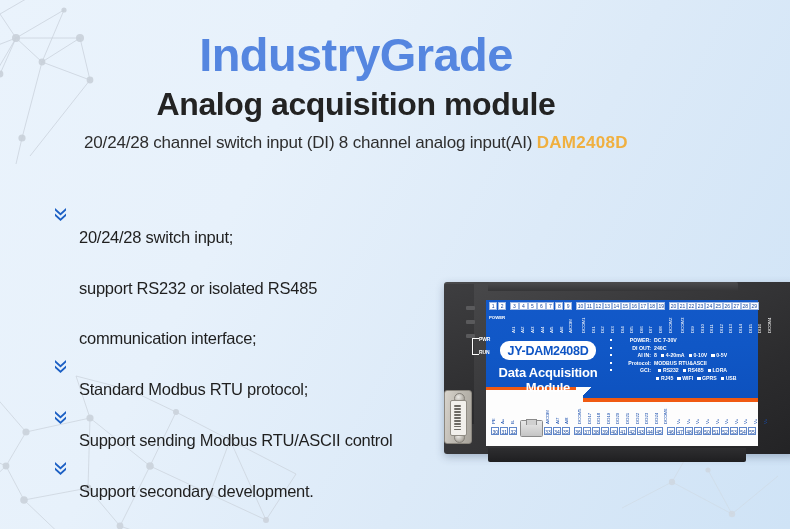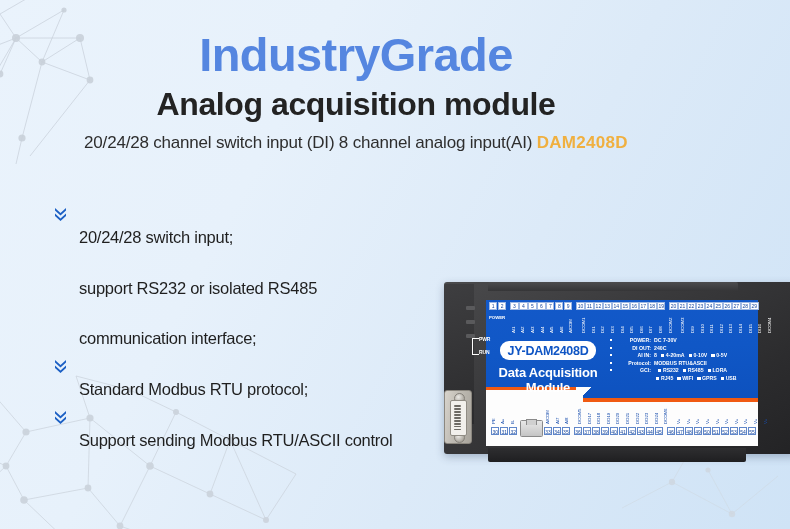--- a/index.html
+++ b/index.html
@@ -552,20 +552,29 @@
       <span class="bullet-icon">
         <svg width="13" height="15" viewBox="0 0 13 15">
             <path d="M1 2 L6.5 7 L12 2 L12 4.4 L6.5 9.4 L1 4.4 Z" fill="#1b5fc4"></path>
             <path d="M1 7.6 L6.5 12.6 L12 7.6 L12 10 L6.5 15 L1 10 Z" fill="#1b5fc4"></path>
           </svg>
       </span>
       <span class="feature-text">Support sending Modbus RTU/ASCII control</span>
     </div>
 
 
+    <div class="feature-row">
+      <span class="bullet-icon">
+        <svg width="13" height="15" viewBox="0 0 13 15">
+            <path d="M1 2 L6.5 7 L12 2 L12 4.4 L6.5 9.4 L1 4.4 Z" fill="#1b5fc4"></path>
+            <path d="M1 7.6 L6.5 12.6 L12 7.6 L12 10 L6.5 15 L1 10 Z" fill="#1b5fc4"></path>
+          </svg>
+      </span>
+      <span class="feature-text">Support secondary development.</span>
+    </div>
   </div>
 
   <div id="device">
     <div class="dev-body">
       <div class="dev-body-left"></div>
       <div class="dev-tab-top"></div>
       <div class="dev-tab-bottom"></div>
 
       <div class="dev-led" style="top:24px"></div>
       <div class="dev-led" style="top:38px"></div>

